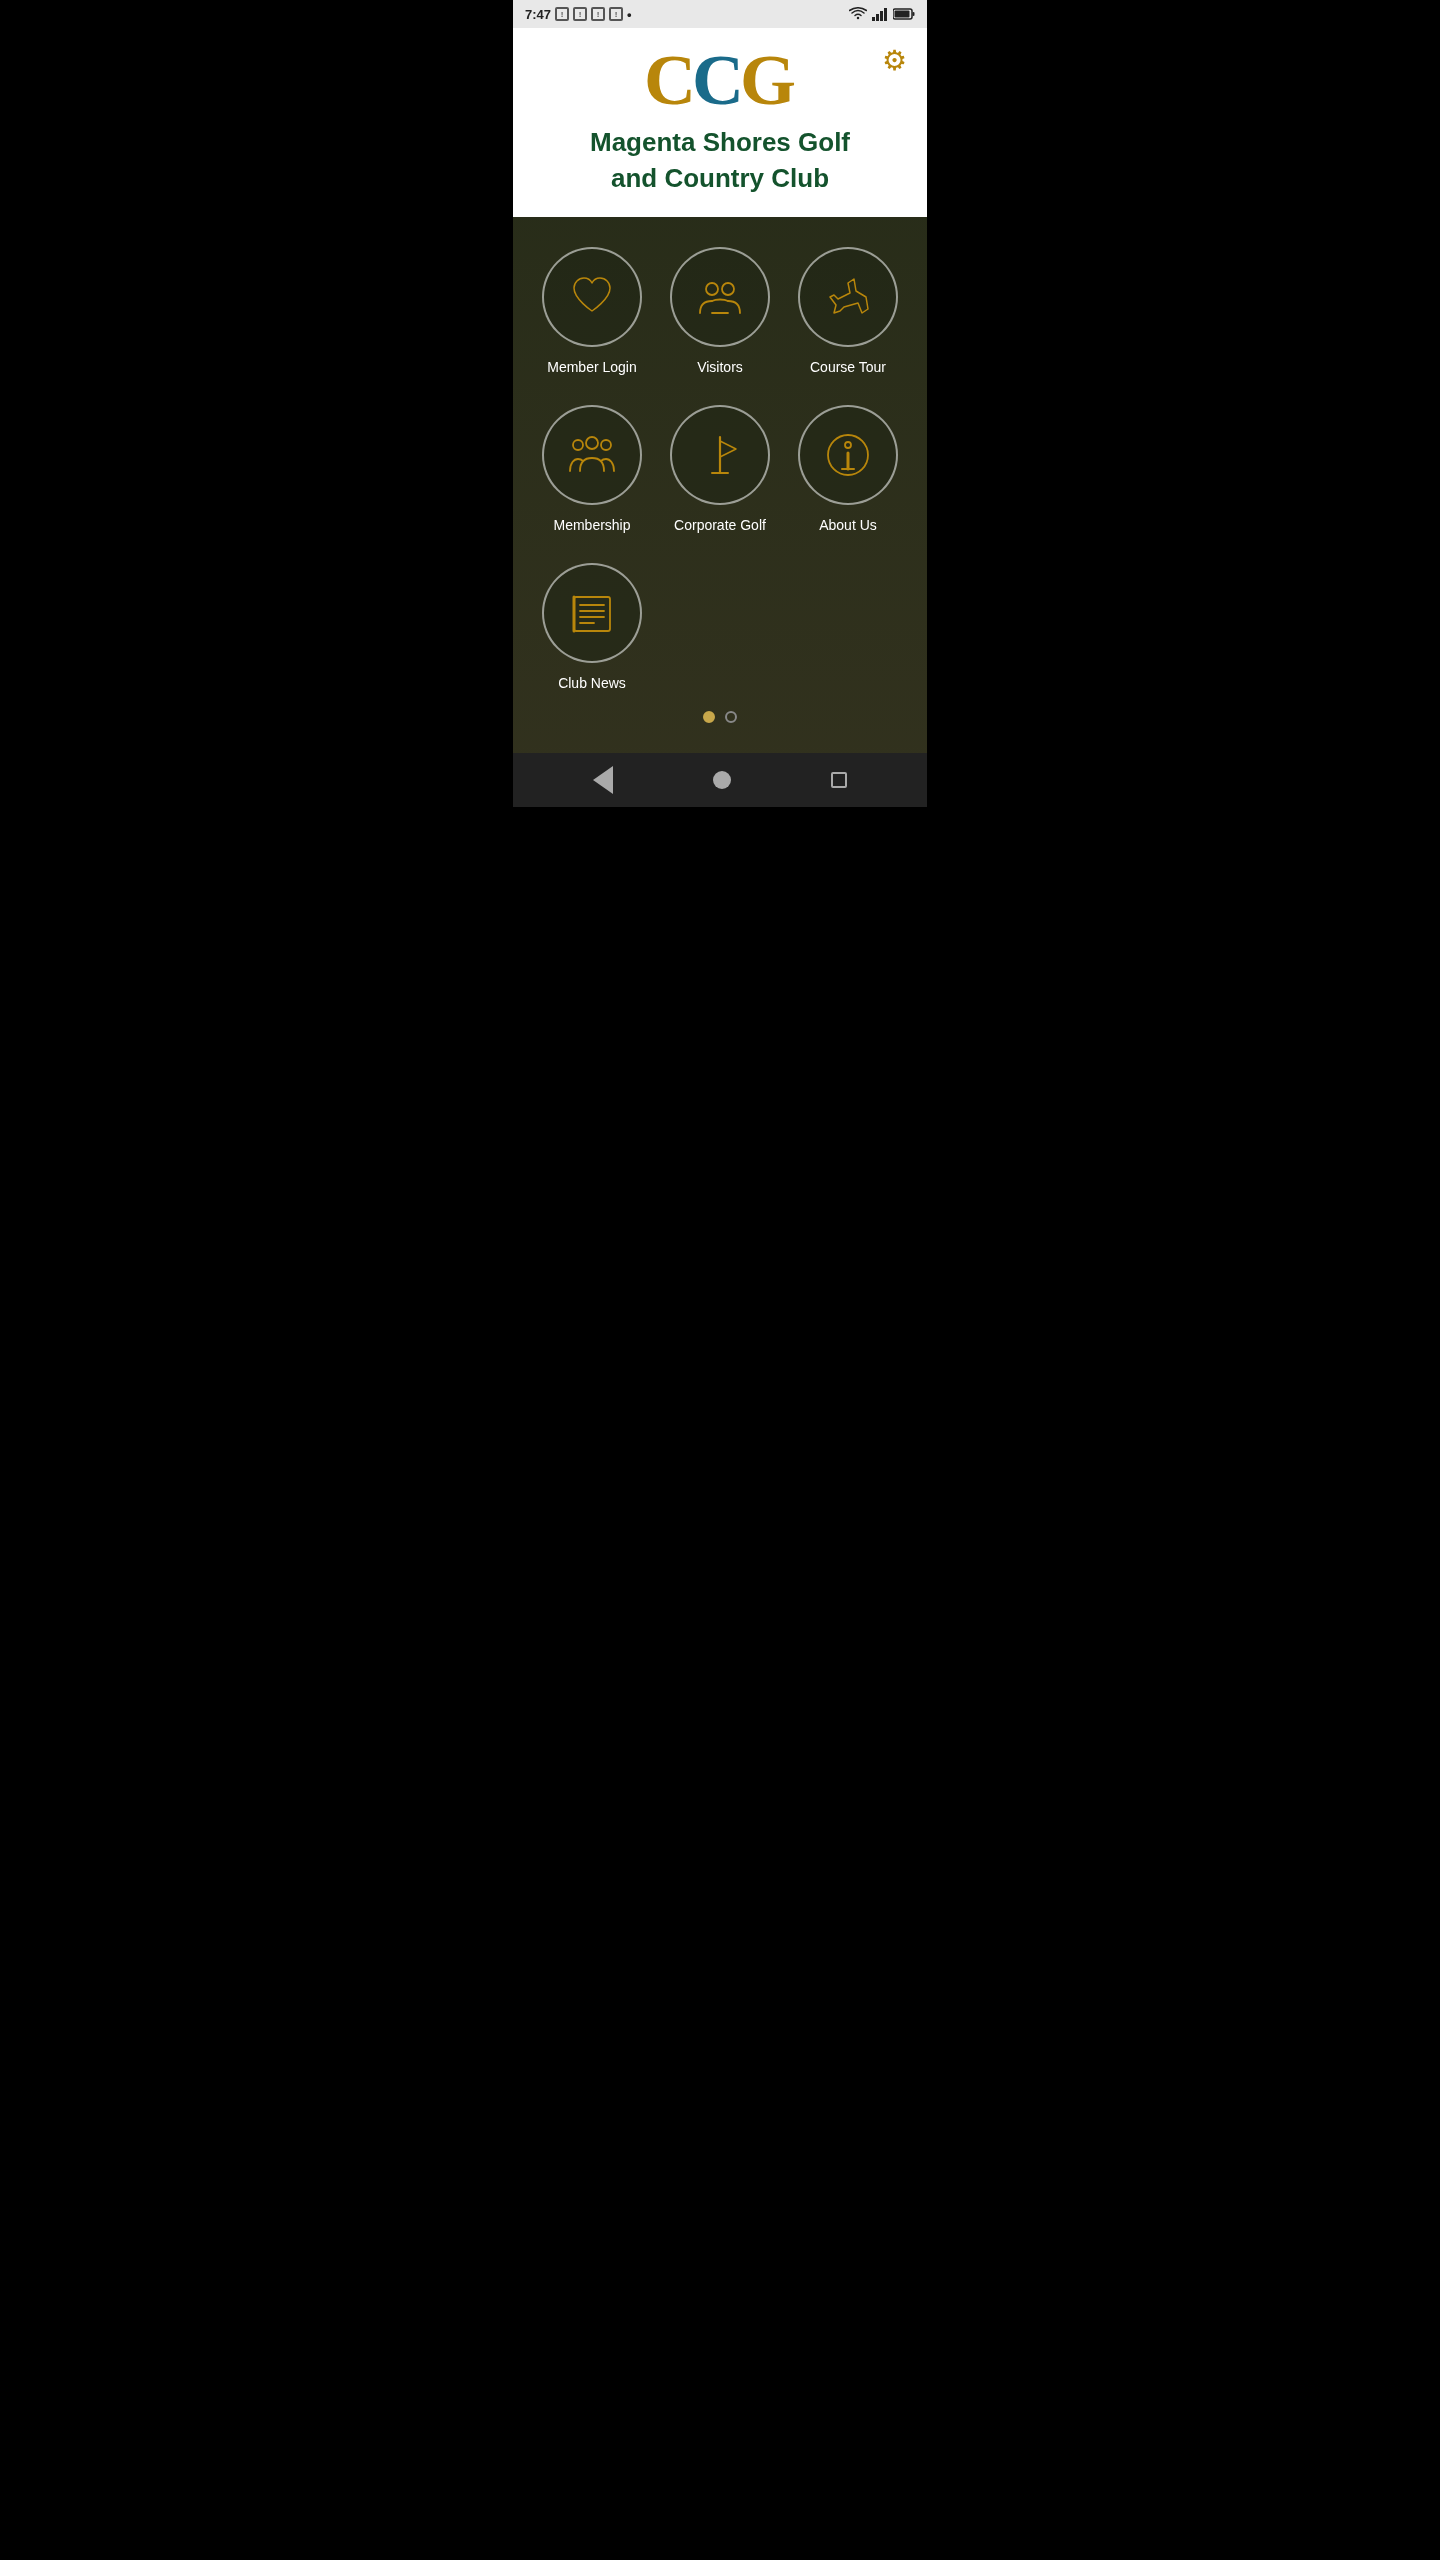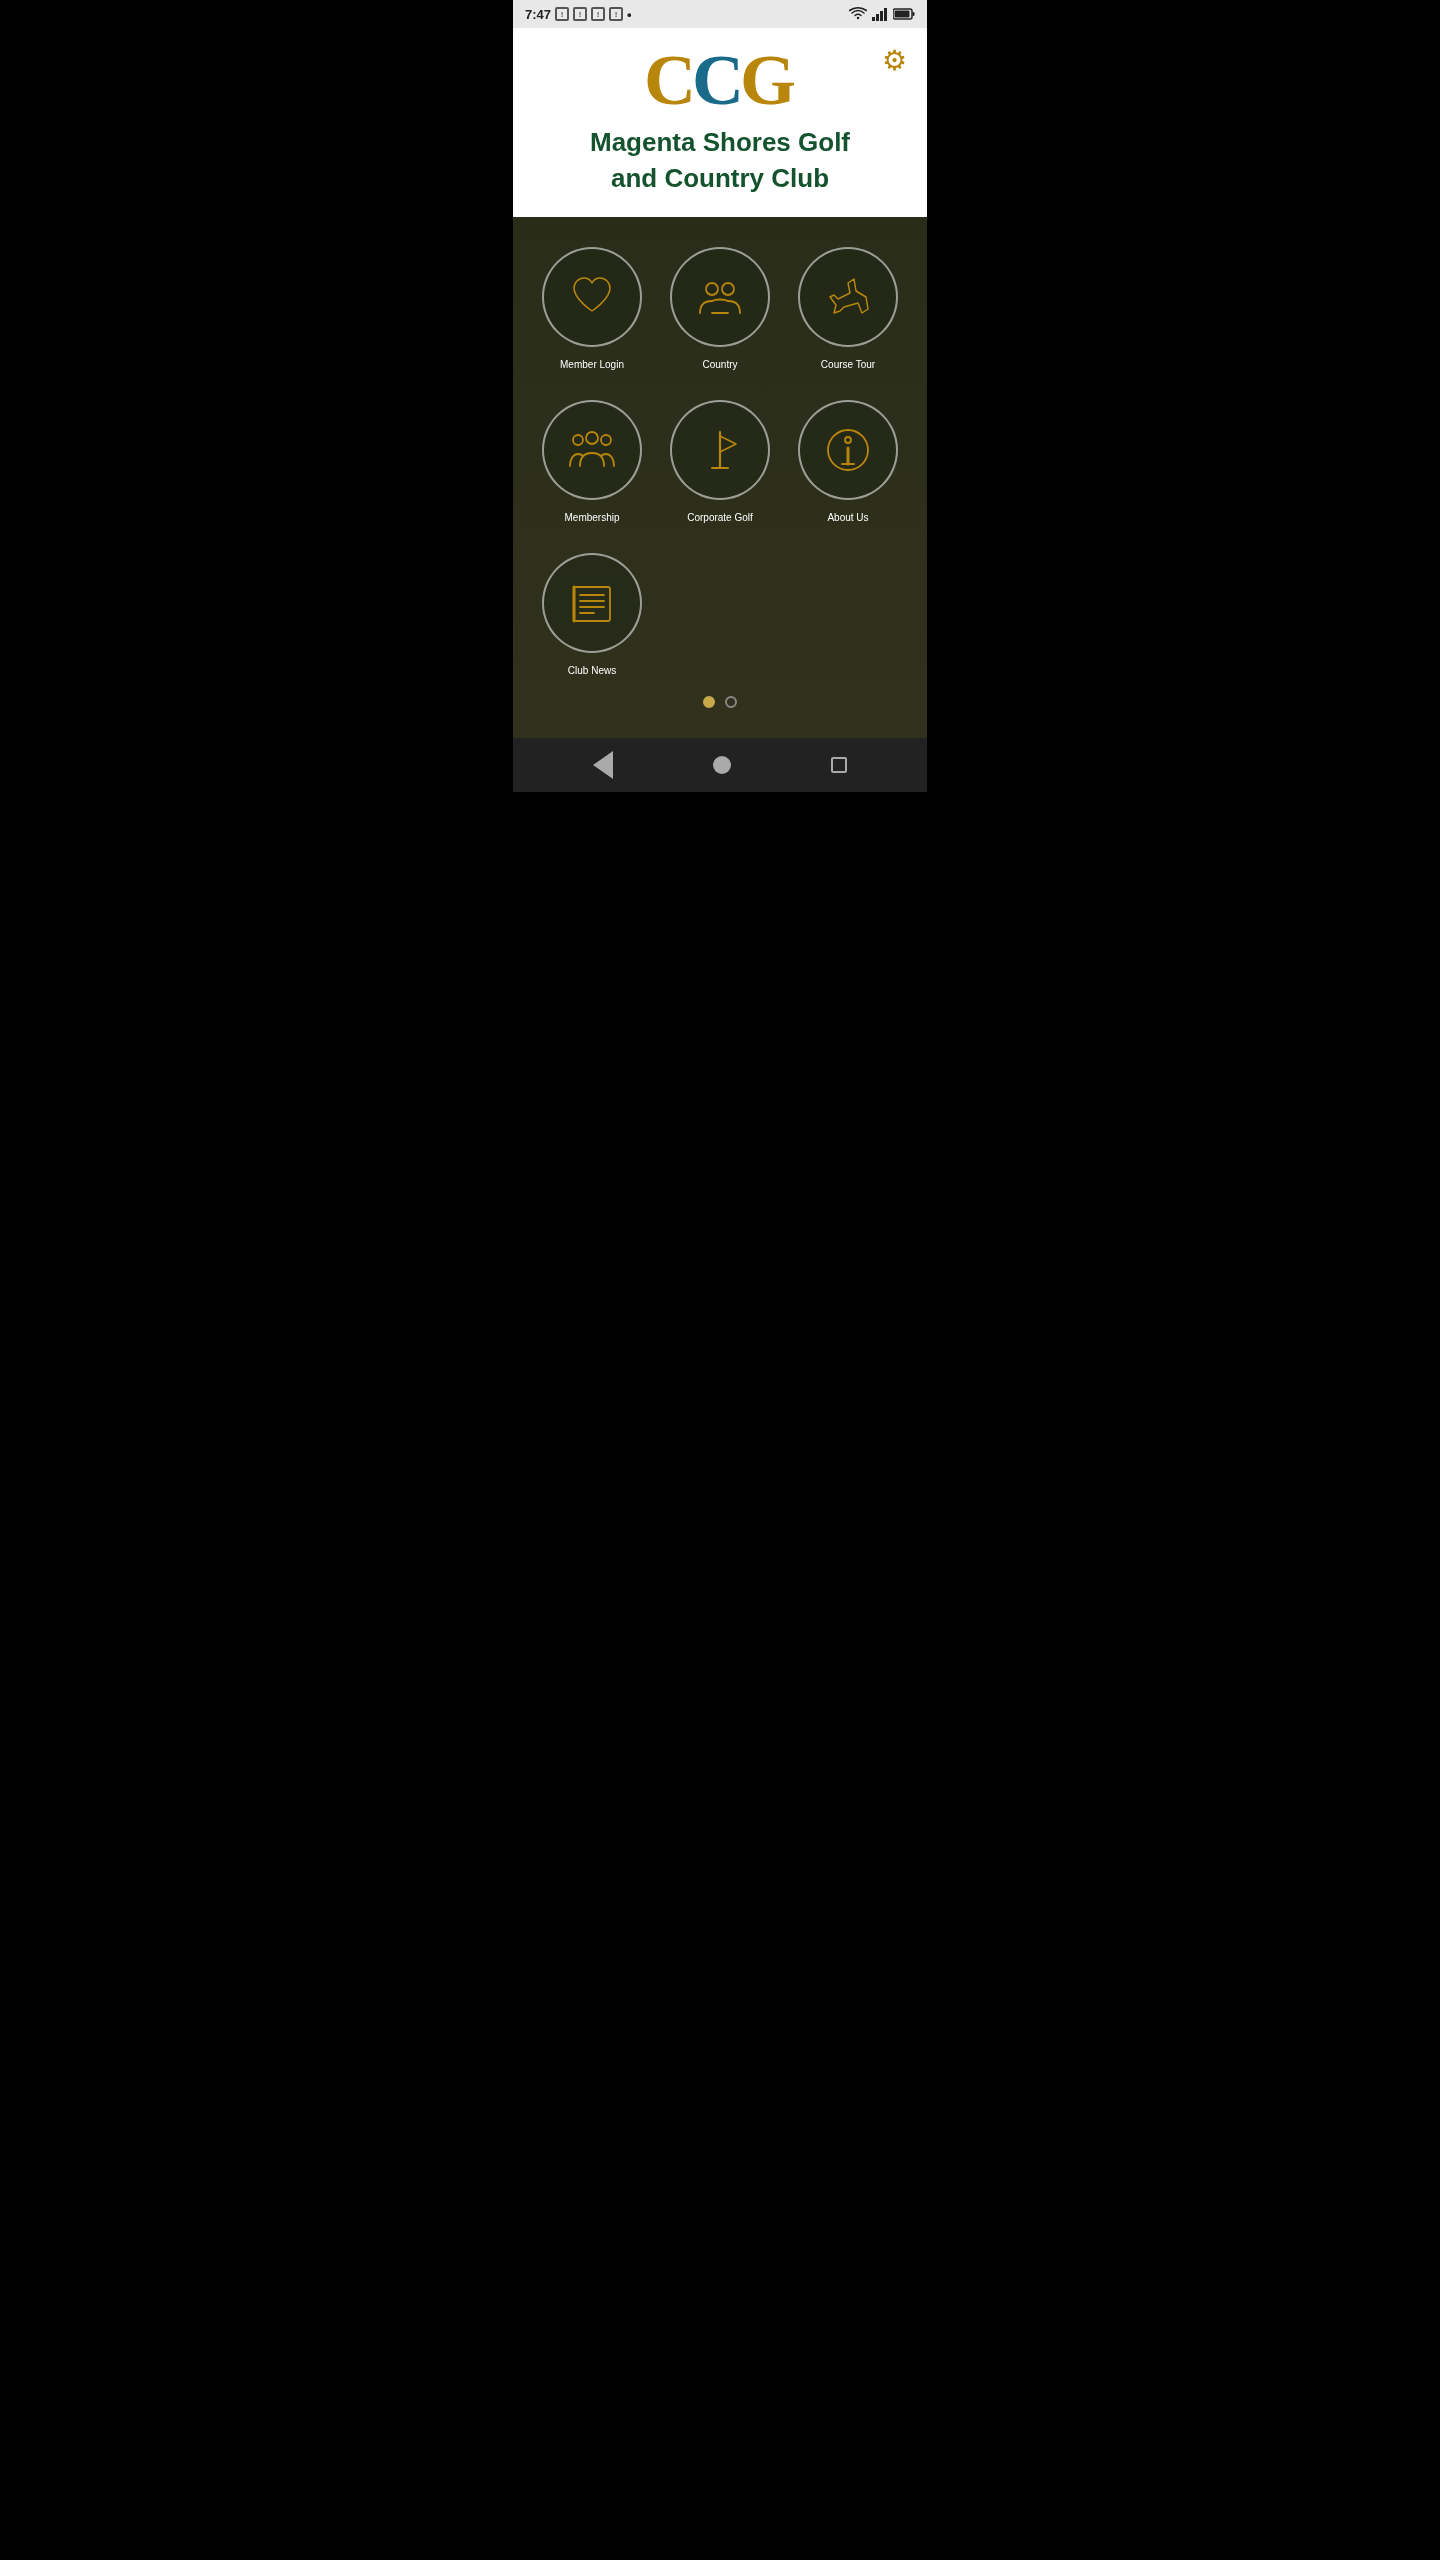--- a/index.html
+++ b/index.html
@@ -152,21 +152,21 @@
       height: 52px;
       stroke: #b8860b;
       fill: none;
       stroke-width: 1.5;
       stroke-linecap: round;
       stroke-linejoin: round;
     }
 
     .item-label {
       color: #fff;
-      font-size: 10px;
+      font-size: 14px;
       text-align: center;
       font-weight: 400;
     }
 
     
     .pagination {
       display: flex;
       justify-content: center;
       align-items: center;
       gap: 10px;
@@ -295,21 +295,21 @@
           <circle cx="18" cy="18" r="6" stroke-width="1.8"></circle>
           <path d="M6 42 C6 34 10 30 18 30" stroke-width="1.8"></path>
 
           <circle cx="34" cy="18" r="6" stroke-width="1.8"></circle>
           <path d="M46 42 C46 34 42 30 34 30" stroke-width="1.8"></path>
 
           <path d="M18 30 C22 28 30 28 34 30" stroke-width="1.8"></path>
           <path d="M18 42 L34 42" stroke-width="1.8"></path>
         </svg>
       </div>
-      <span class="item-label">Country</span>
+      <span class="item-label">Visitors</span>
     </div>
 
     <div class="grid-item">
       <div class="icon-circle">
         <svg viewBox="0 0 52 52">
           <path d="M44 26 L34 20 L32 8 L26 12 L28 22 L16 28 L12 24 L8 26 L14 34 L12 42 L18 40 L22 36 L36 32 L40 42 L46 38 Z" stroke-width="1.5"></path>
         </svg>
       </div>
       <span class="item-label">Course Tour</span>
     </div>

